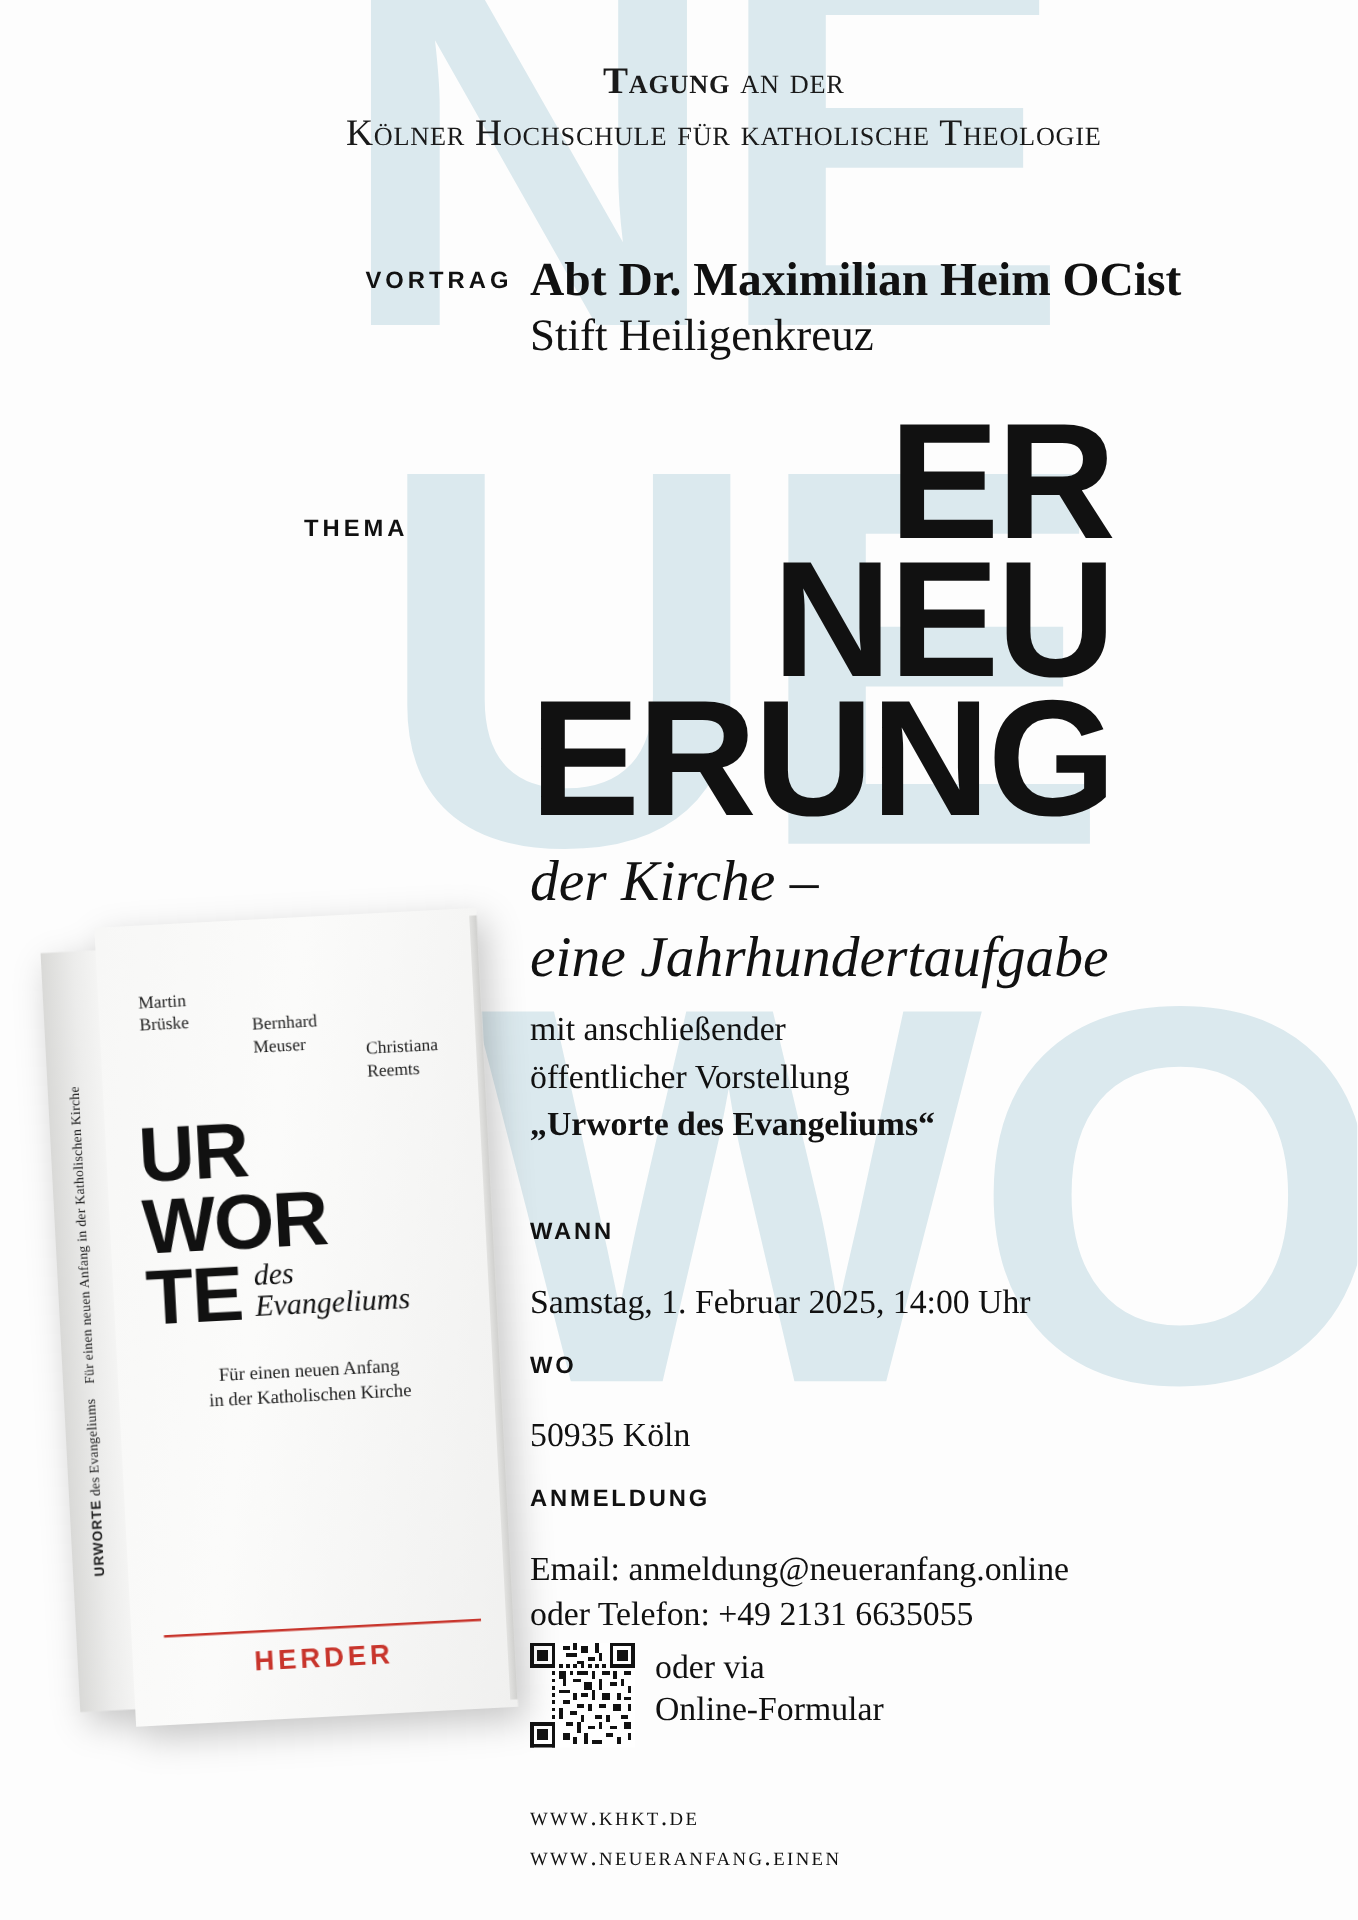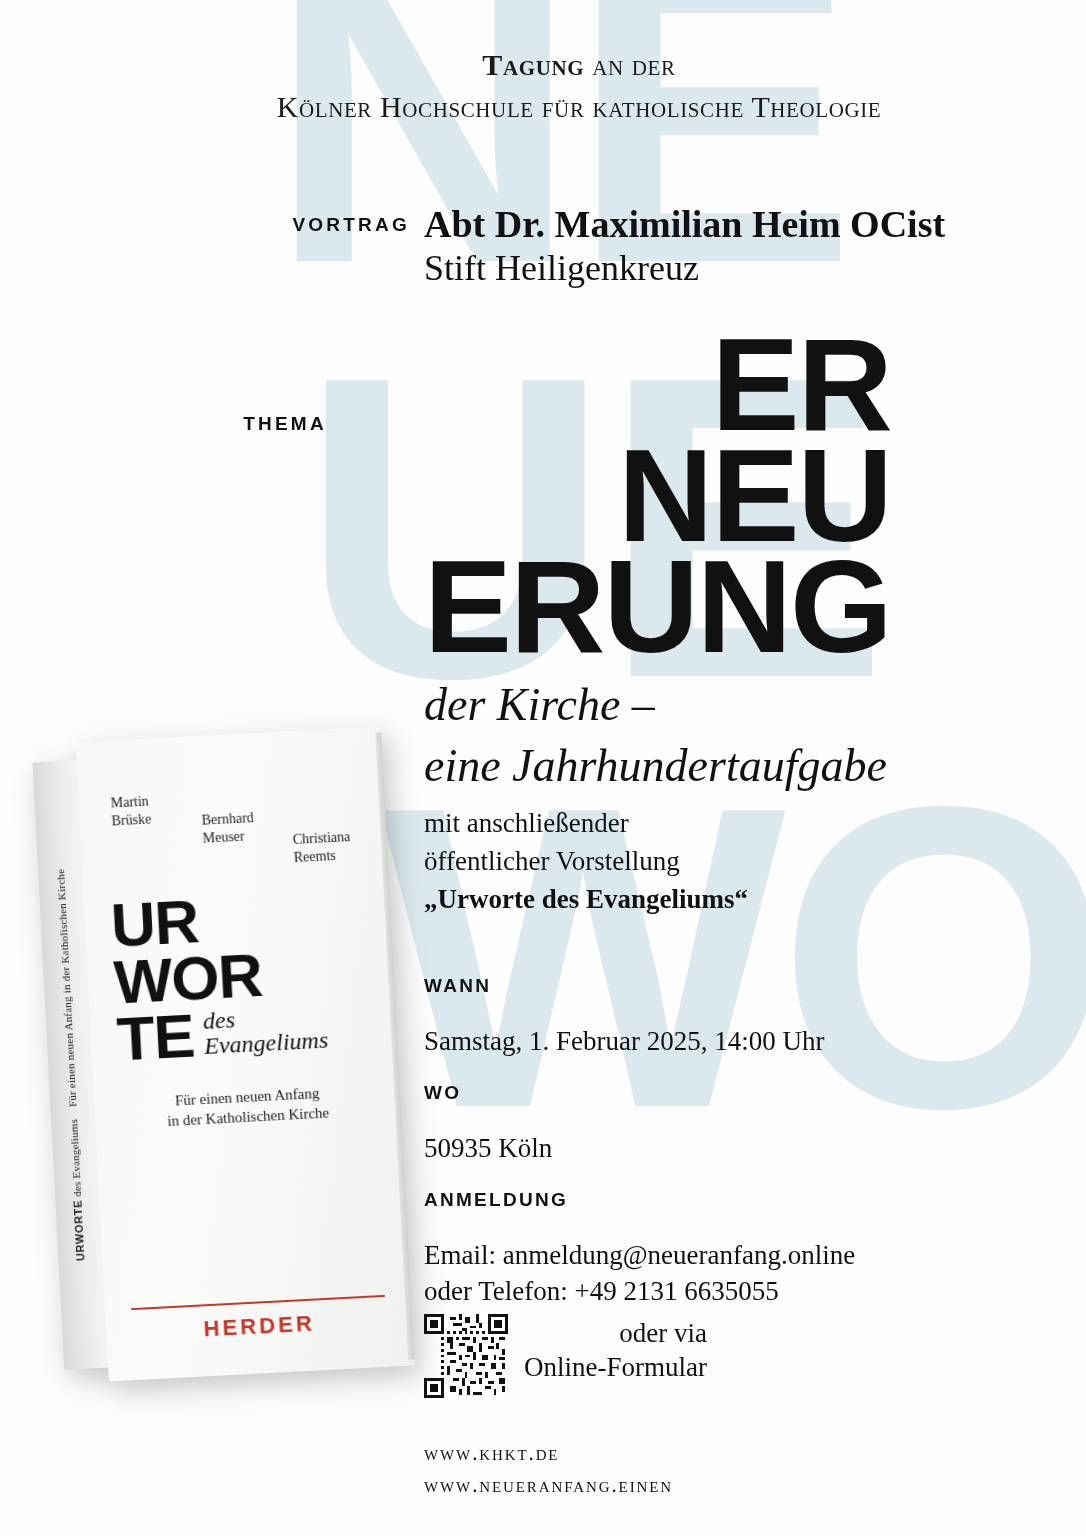--- a/index.html
+++ b/index.html
@@ -195,21 +195,20 @@
   .qr {
     width: 84px;
     height: 84px;
     flex: 0 0 auto;
   }
   .qr-caption {
     font-size: 27px;
     line-height: 1.28;
     color: #111;
     padding-top: 2px;
-    text-align: right;
   }
 
   
   .footer {
     position: absolute;
     top: 1438px;
     left: 424px;
     z-index: 3;
     font-size: 21px;
     letter-spacing: 0.09em;

